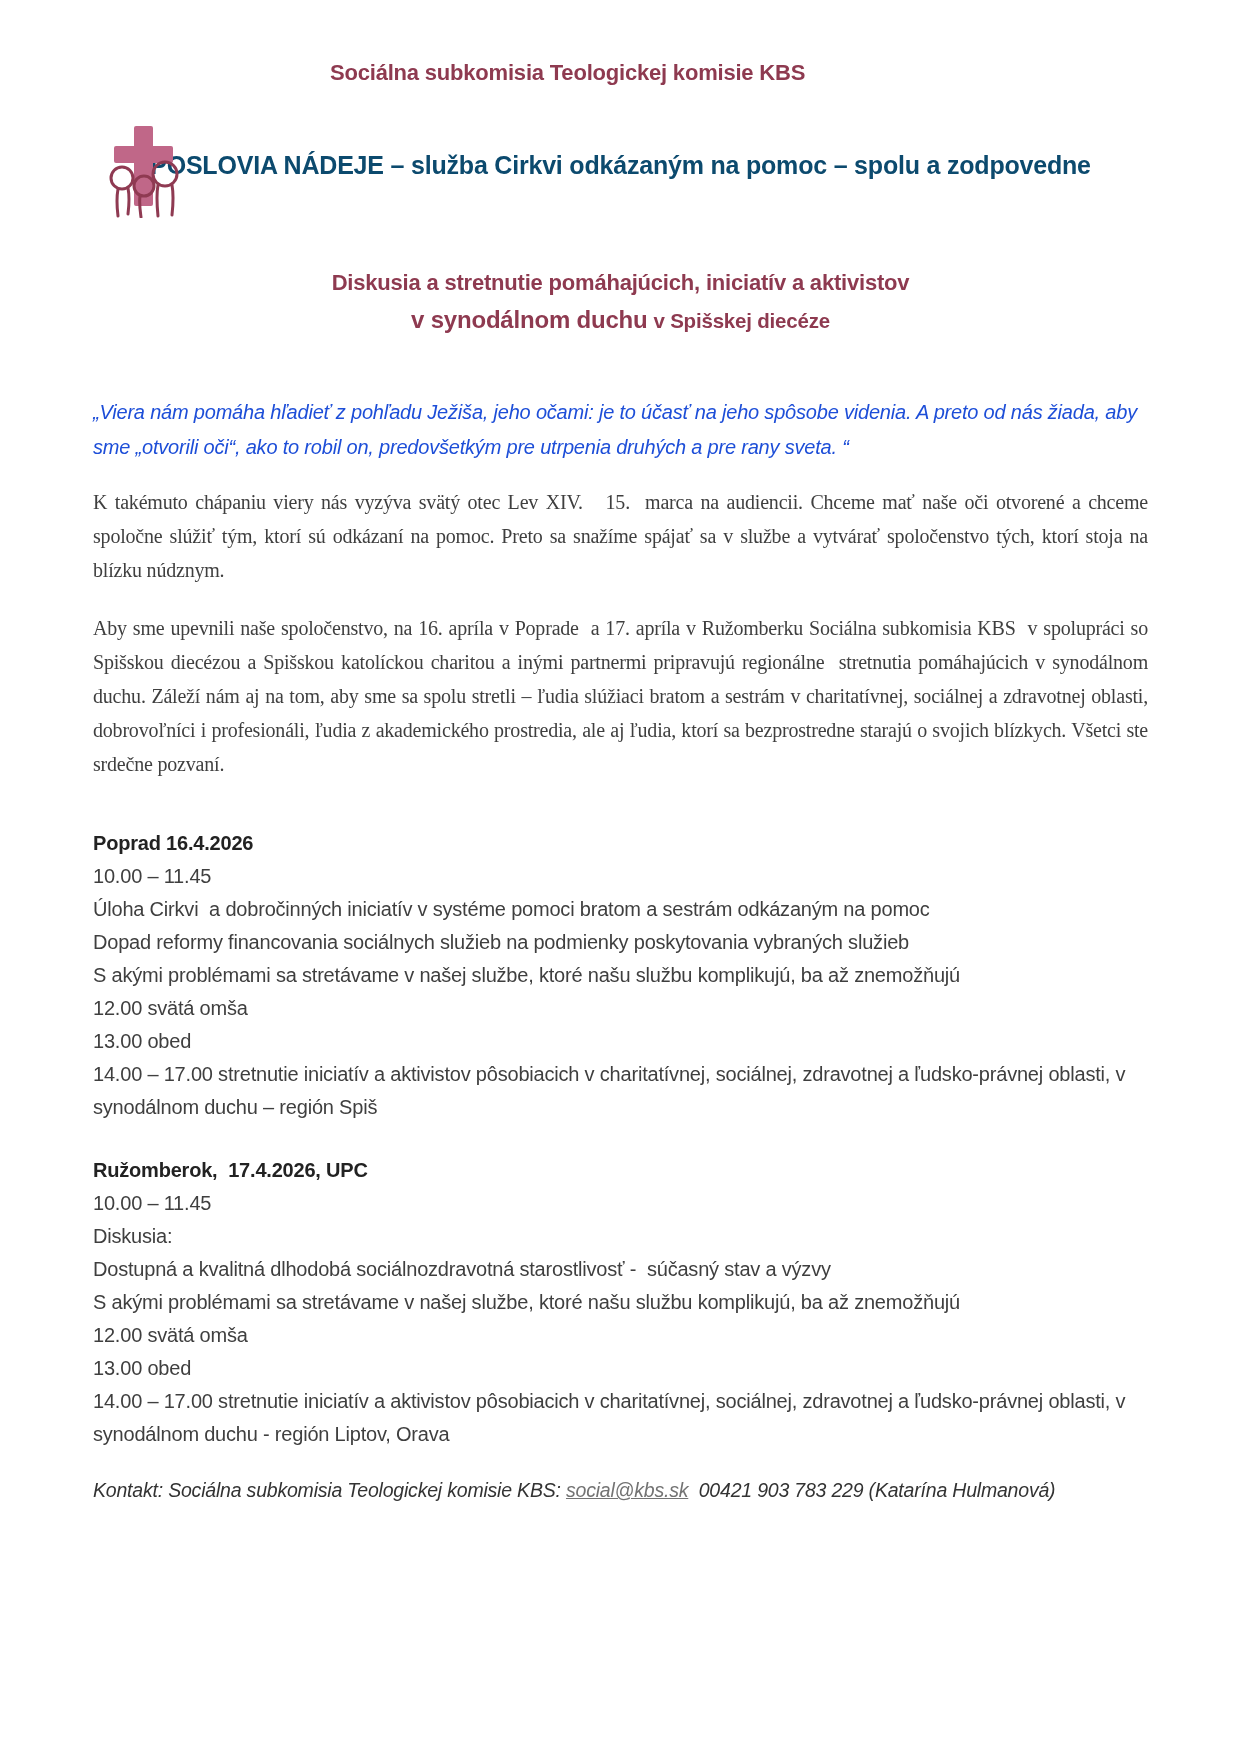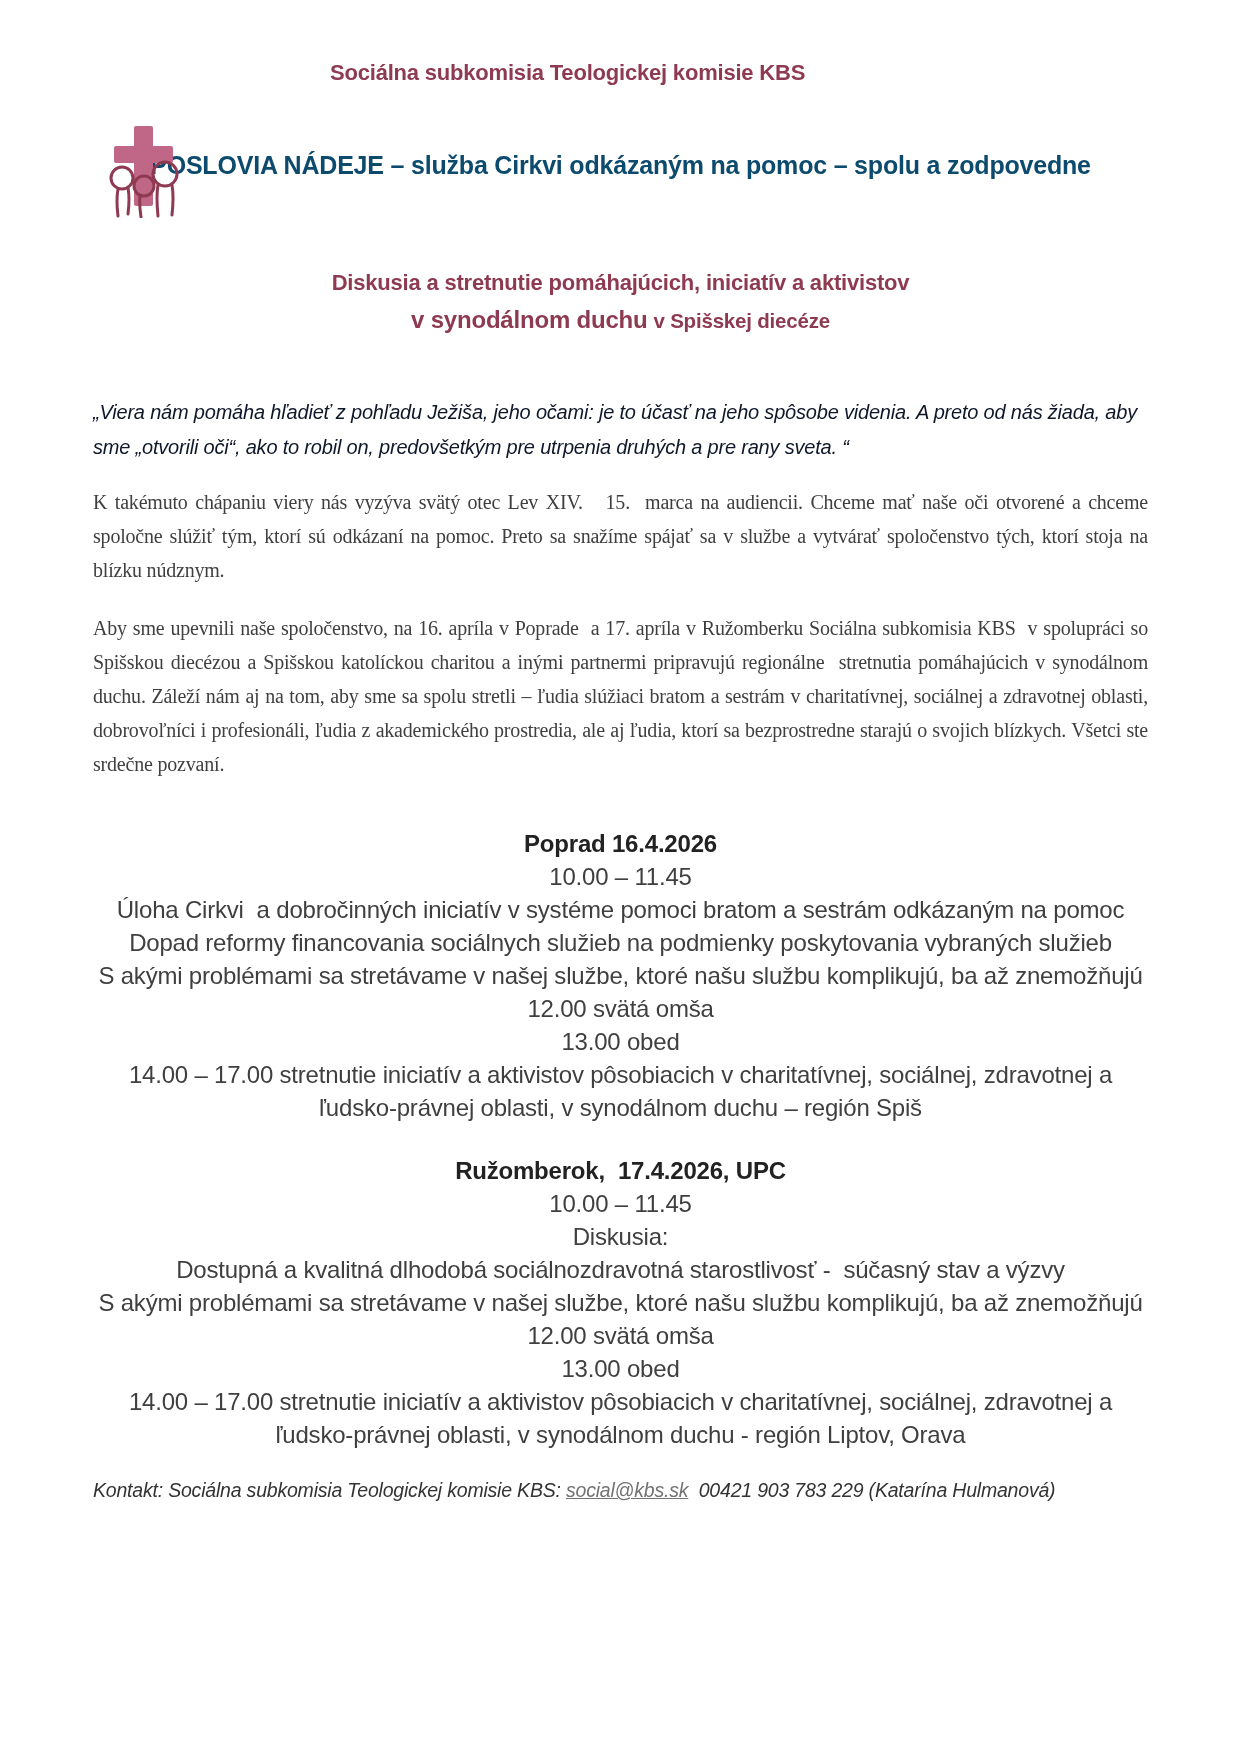--- a/index.html
+++ b/index.html
@@ -46,42 +46,41 @@
     font-size: 22px;
     line-height: 37px;
   }
   .sub-big { font-size: 24px; }
   .sub-small { font-size: 20.5px; }
   .quote {
     margin: 56px 0 0 0;
     font-style: italic;
     font-size: 20px;
     line-height: 35px;
-    color: #0f172a;
+    color: #1d4ed8;
   }
   .para {
     margin: 20px 0 0 0;
     font-size: 20px;
     line-height: 34px;
     text-align: justify;
     color: #3f3f3f;
     font-family: Liberation Serif, serif;
   }
   .para + .para { margin-top: 24px; }
   .prog-heading {
     margin: 40px 0 0 0;
     font-size: 20px;
     font-weight: bold;
     color: #222222;
   }
   .prog-block {
     margin-top: 46px;
-    font-size: 24px;
+    font-size: 20px;
     line-height: 33px;
-    text-align: center;
   }
   .prog-block.second { margin-top: 30px; }
   .prog-title { font-weight: bold; color: #222222; }
   .footer {
     margin: 24px 0 0 0;
     font-style: italic;
     font-size: 19.5px;
     line-height: 30px;
     color: #333333;
   }

